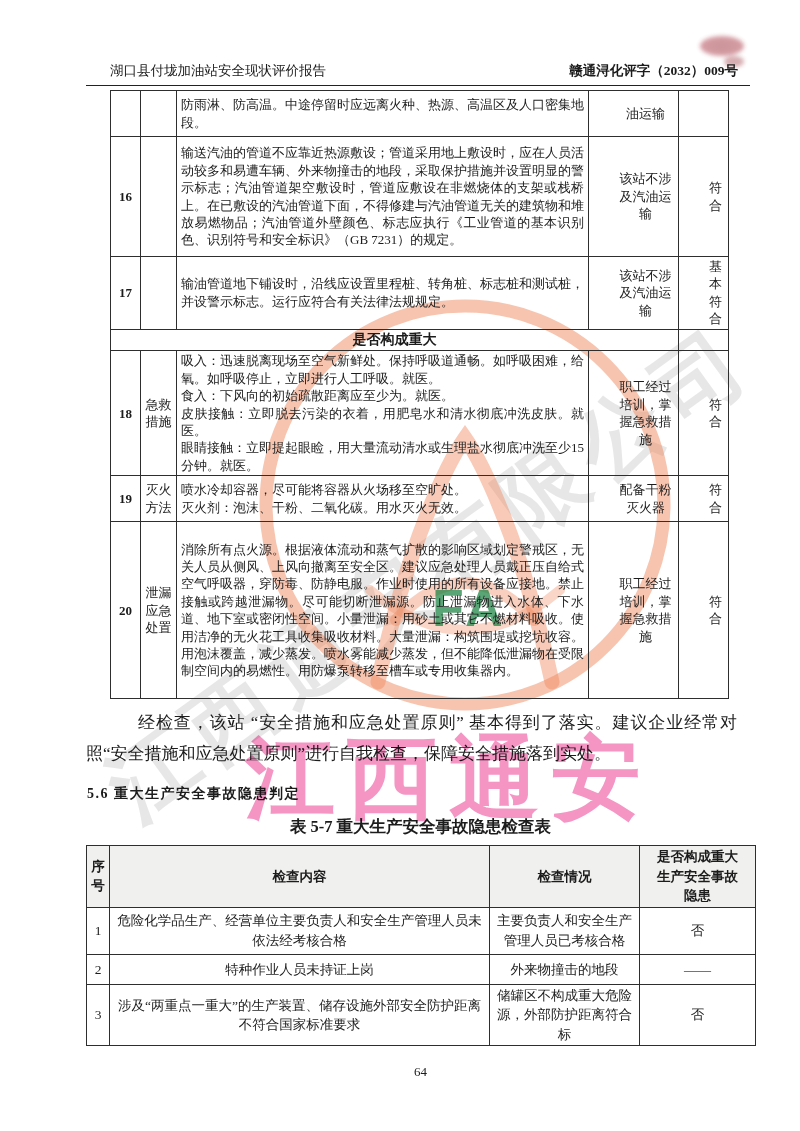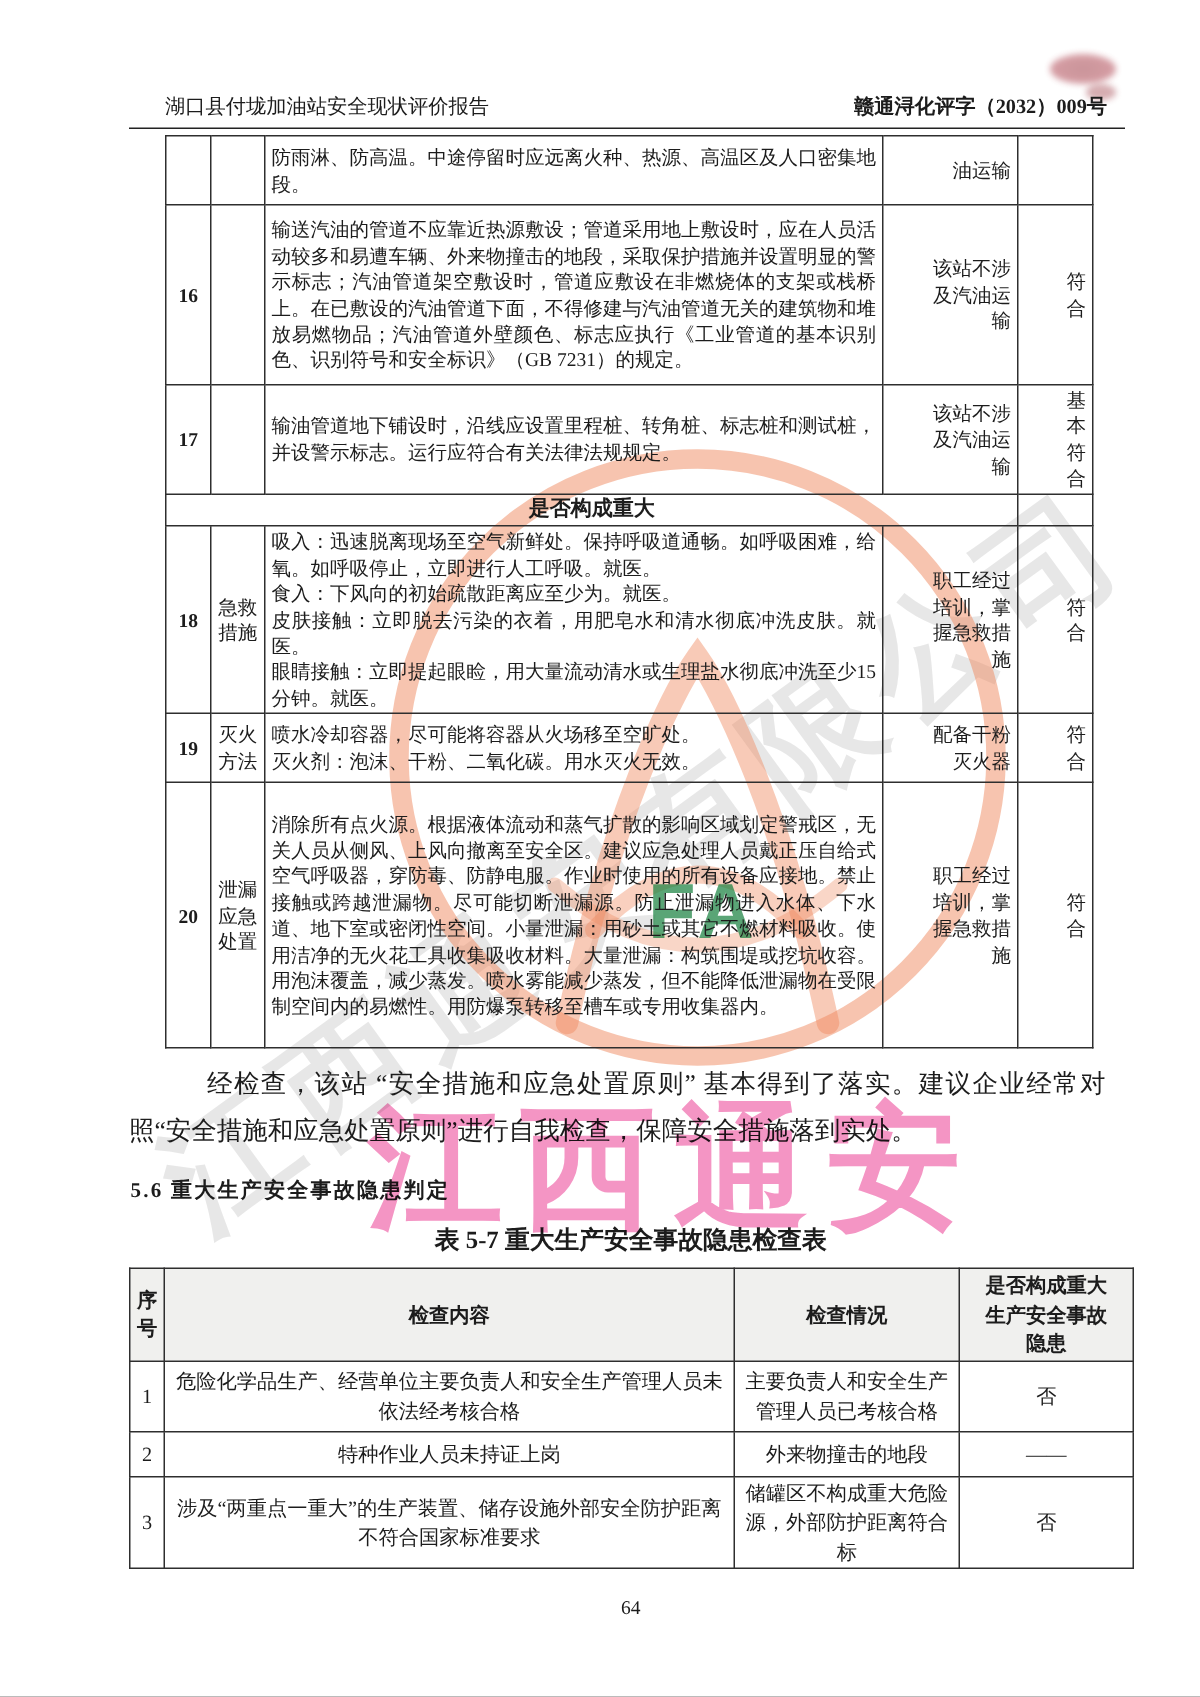--- a/index.html
+++ b/index.html
@@ -14,21 +14,21 @@
   .headrule{margin:5px 0 0 86px;width:664px;border-top:1.6px solid #222;}
 
   
   table{border-collapse:collapse;table-layout:fixed;}
   td{border:1px solid #2e2e2e;padding:1px 4px;vertical-align:middle;font-size:13px;
      line-height:1.34;word-break:break-all;}
   .t-main{margin:4px 0 0 110px;width:618px;border-radius:24px;}
   .t-main td.no{text-align:center;font-weight:bold;}
   .t-main td.lab{text-align:center;padding:1px 2px;}
   .t-main td.cont{text-align:justify;}
-  .t-main td.sit,.t-main td.res{text-align:right;padding-left:28px;}
+  .t-main td.sit,.t-main td.res{text-align:center;padding-left:28px;}
   .t-main td.sec{text-align:center;font-weight:bold;font-size:14px;}
   .pre{white-space:pre-line;}
 
   
   .para{margin:9px 63px 0 86px;font-size:17px;line-height:1.82;text-align:justify;
         text-indent:52px;}
 
   .h56{margin:15px 0 0 87px;font-size:14px;font-weight:bold;letter-spacing:1.5px;}
   .cap57{margin:13px 0 0 86px;width:669px;text-align:center;font-size:16.5px;font-weight:bold;}
 

